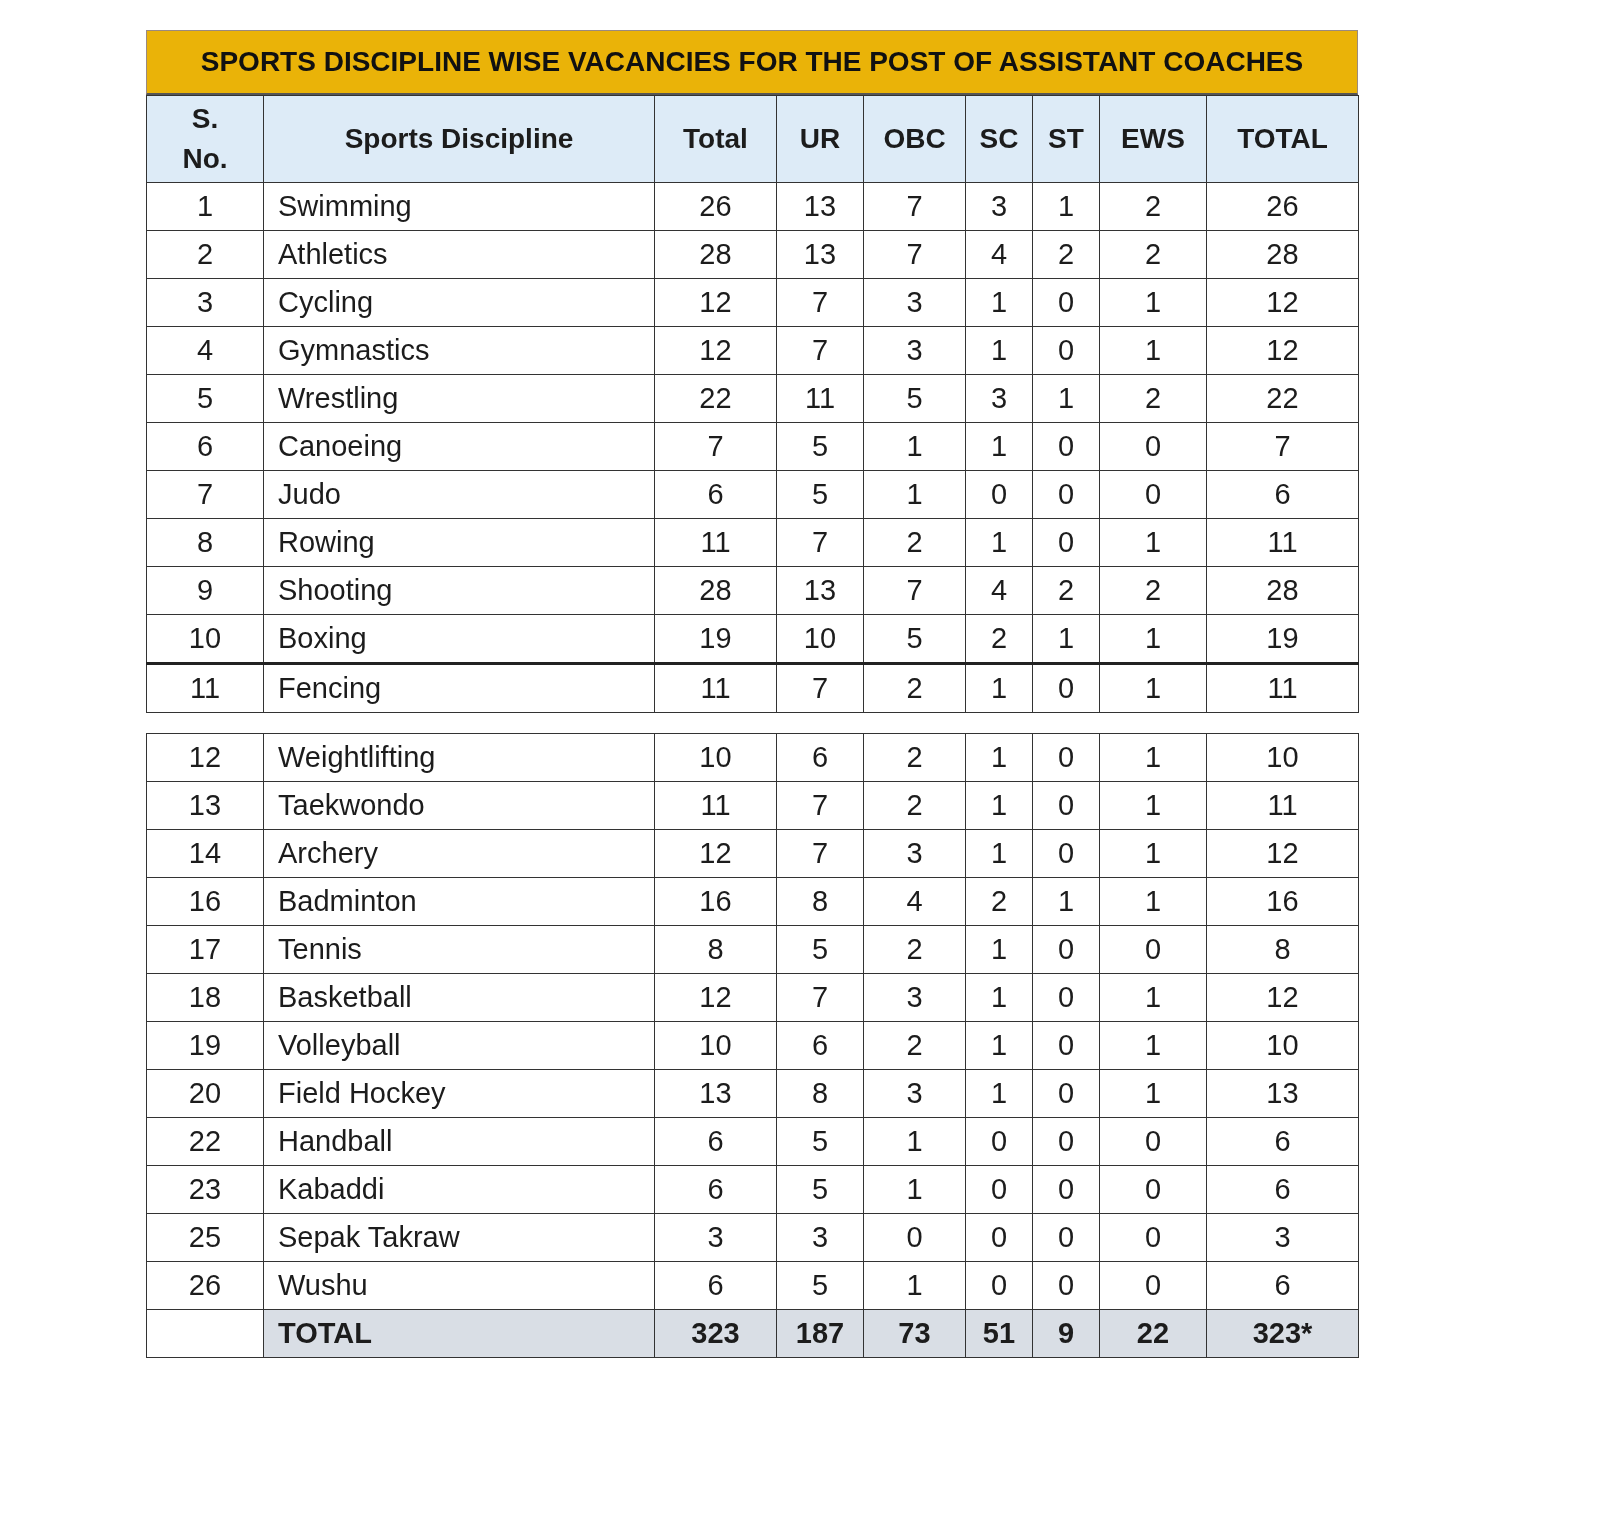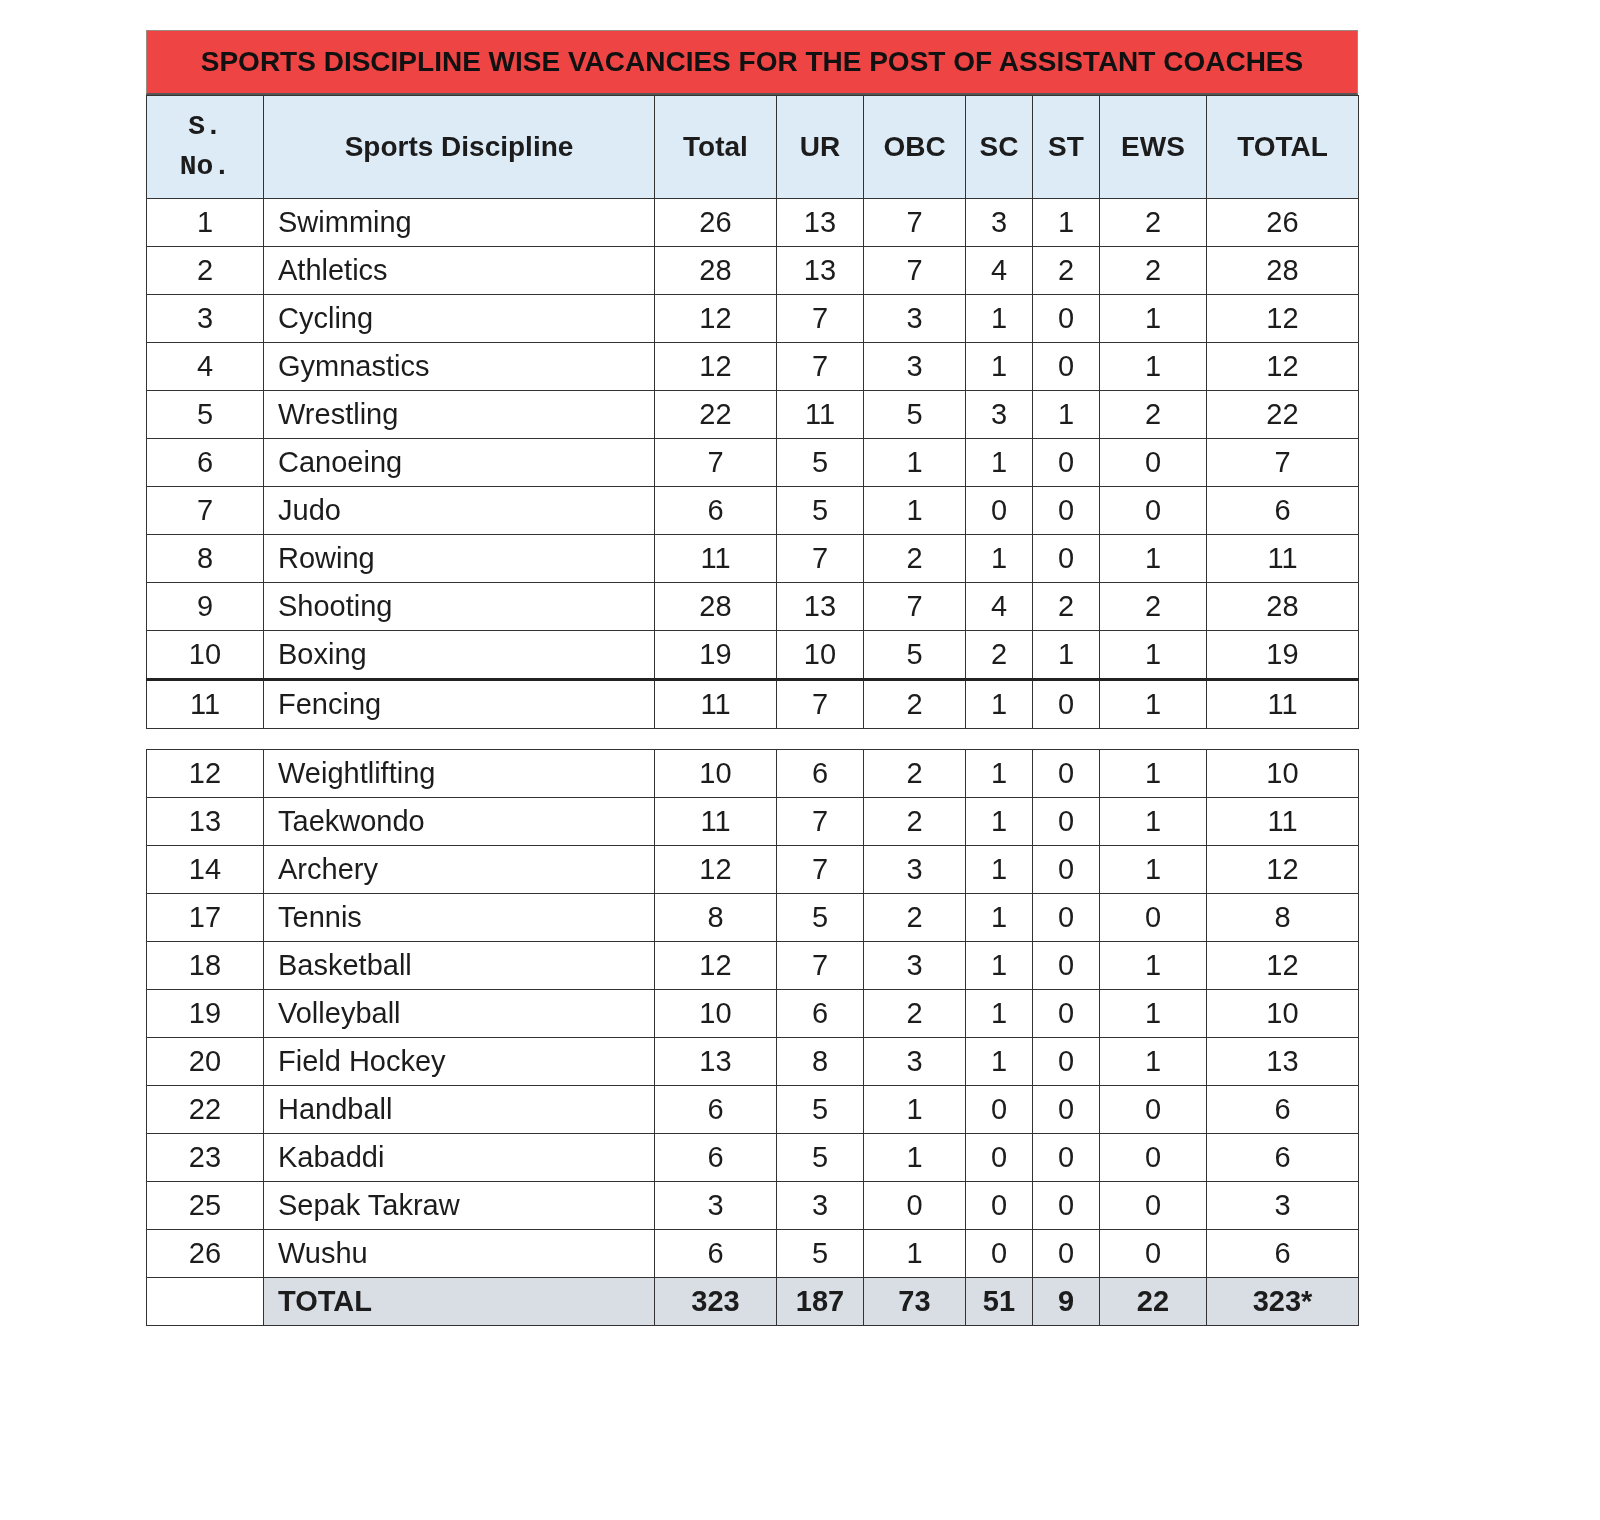--- a/index.html
+++ b/index.html
@@ -1,19 +1,19 @@
 <!DOCTYPE html>
 <html><head>
 <meta charset="utf-8">
 <style>
   html, body { margin: 0; padding: 0; background: #ffffff; }
   body { width: 1600px; height: 1520px; position: relative; font-family: "Liberation Sans", sans-serif; color: #1a1a1a; }
   .wrap { position: absolute; left: 146px; top: 30px; width: 1212px; }
   .title {
-    height: 62px; background: #ef4444; border: 1px solid #9a8a80; border-bottom: 2px solid #555;
+    height: 62px; background: #eab308; border: 1px solid #9a8a80; border-bottom: 2px solid #555;
     display: flex; align-items: center; justify-content: center;
     font-weight: bold; font-size: 28px; letter-spacing: 0px; color: #111;
   }
   table { border-collapse: collapse; width: 1212px; table-layout: fixed; }
   td, th { border: 1.5px solid #333; text-align: center; font-size: 29px; padding: 0; height: 47px; color: #1c1c1c; font-weight: normal; }
   th { background: #ddebf7; font-weight: bold; height: 86px; font-size: 28px; line-height: 40px; }
   td.name { text-align: left; padding-left: 14px; margin-top: 22px; }
   tr.thick-top td { border-top: 3px solid #222; }
   .gap { height: 20px; }
   .gap td { border: none; border-top: 1.5px solid #333; height: 20px; background: #fff; }
@@ -35,21 +35,21 @@
         <col class="c2">
         <col class="c3">
         <col class="c4">
         <col class="c5">
         <col class="c6">
         <col class="c7">
         <col class="c8">
     </colgroup>
     <thead>
       <tr id="header-row">
-          <th style="padding: 8px 30px; font-family: Liberation Mono, monospace;">S. No.</th>
+          <th style="padding: 0px 30px;">S. No.</th>
           <th>Sports Discipline</th>
           <th>Total</th>
           <th>UR</th>
           <th>OBC</th>
           <th>SC</th>
           <th>ST</th>
           <th>EWS</th>
           <th>TOTAL</th>
         </tr>
     </thead>
@@ -203,20 +203,31 @@
         <tr>
           <td>14</td>
           <td class="name">Archery</td>
           <td>12</td>
           <td>7</td>
           <td>3</td>
           <td>1</td>
           <td>0</td>
           <td>1</td>
           <td>12</td>
+        </tr>
+        <tr>
+          <td>16</td>
+          <td class="name">Badminton</td>
+          <td>16</td>
+          <td>8</td>
+          <td>4</td>
+          <td>2</td>
+          <td>1</td>
+          <td>1</td>
+          <td>16</td>
         </tr>
         <tr>
           <td>17</td>
           <td class="name">Tennis</td>
           <td>8</td>
           <td>5</td>
           <td>2</td>
           <td>1</td>
           <td>0</td>
           <td>0</td>

